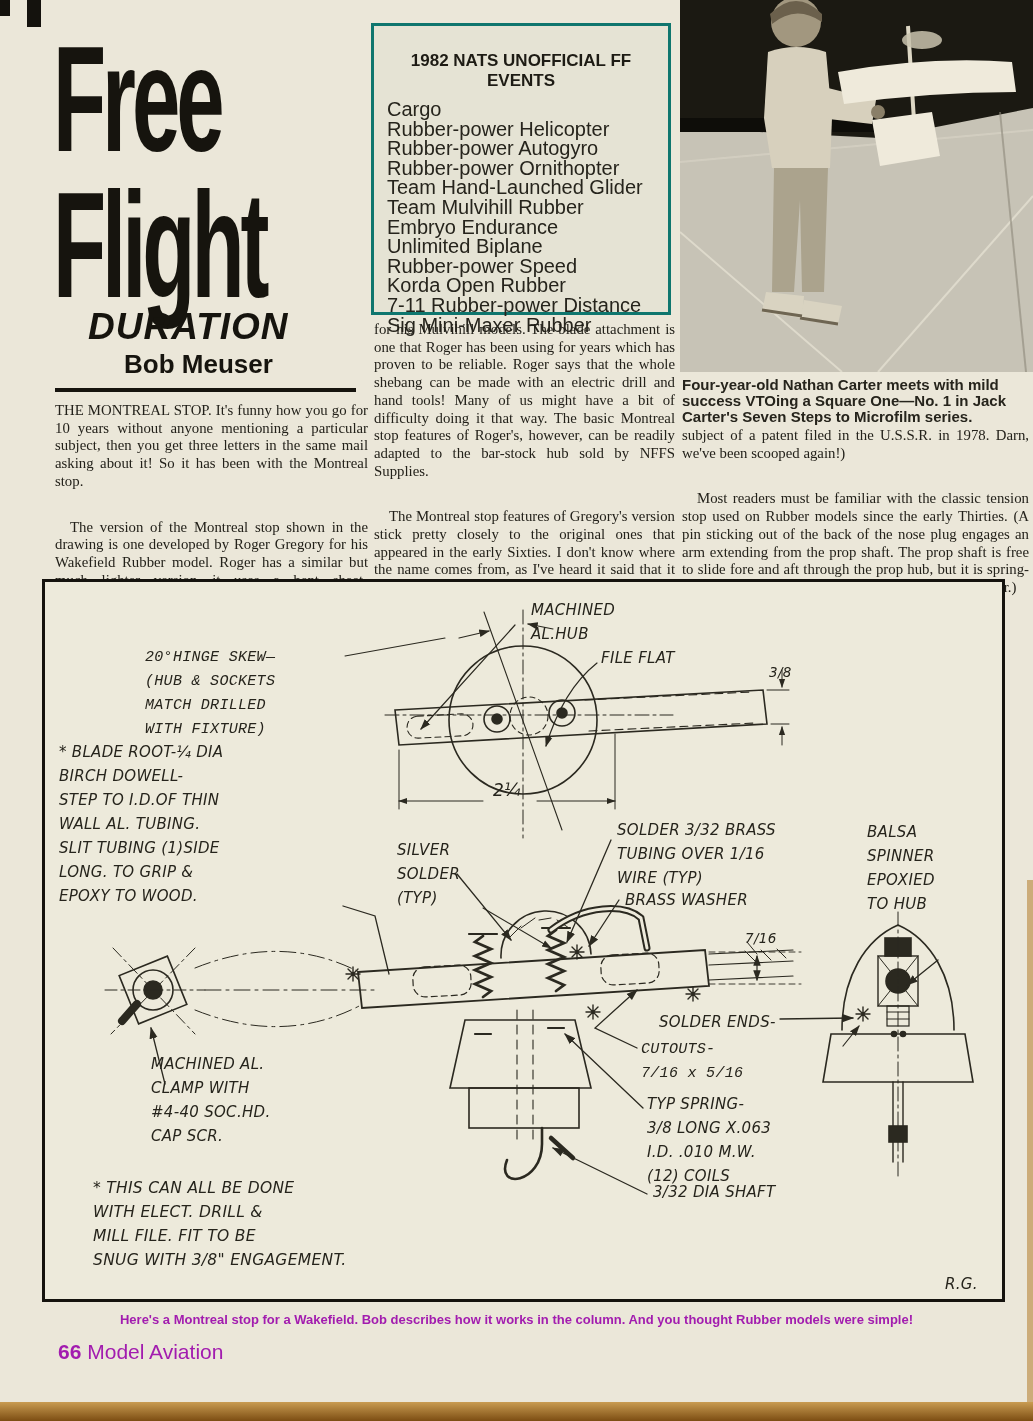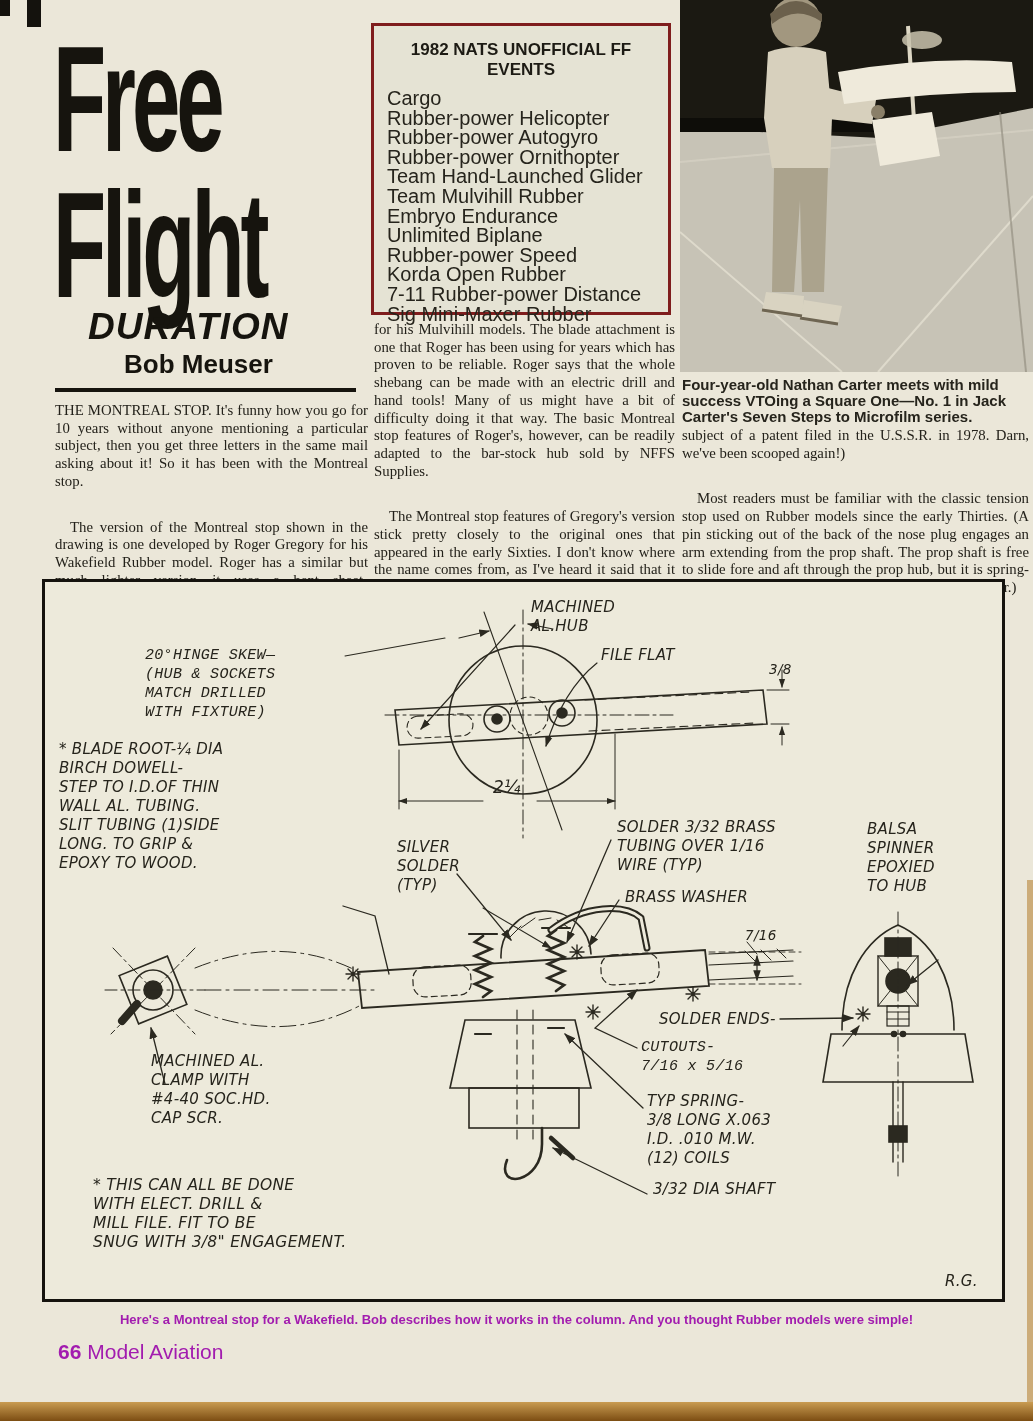--- a/index.html
+++ b/index.html
@@ -20,37 +20,37 @@
     font-weight:bold;font-size:26px;color:#16140e;}
   .masthead-rule{position:absolute;left:55px;top:388px;width:301px;height:4px;background:#16140e;}
 
   
   .bodycol{position:absolute;font-size:14.8px;line-height:17.7px;text-align:justify;color:#23211a;}
   .bodycol p{margin:0;}
   .bodycol p.ind{text-indent:15px;margin-top:28px;}
 
   
   .events-box{position:absolute;left:371px;top:23px;width:300px;height:292px;
-    border:3px solid #7f1d1d;box-sizing:border-box;padding-top:14px;background:rgba(205,208,190,.18);}
+    border:3px solid #0f766e;box-sizing:border-box;padding-top:25px;background:rgba(205,208,190,.18);}
   .events-title{font-family:"Liberation Sans",sans-serif;font-weight:bold;font-size:17px;
     line-height:20px;text-align:center;color:#1d1b14;padding:0 20px;}
   .events-list{margin:9px 0 0 13px;font-family:"Liberation Sans",sans-serif;font-size:20px;
     line-height:19.6px;color:#26241c;}
 
   
   .photo{position:absolute;left:680px;top:0;width:353px;height:372px;}
   .photo-caption{position:absolute;left:682px;top:377px;width:336px;
     font-family:"Liberation Sans",sans-serif;font-weight:bold;font-size:15px;line-height:15.8px;color:#26241c;}
 
   
   .drawbox{position:absolute;left:42px;top:579px;width:963px;height:723px;
     border:3px solid #15130e;box-sizing:border-box;background:#edeadb;}
   .drawbox svg{position:absolute;left:0;top:0;}
   .anno{position:absolute;font-family:"DejaVu Sans",sans-serif;font-style:italic;
-    font-size:15px;line-height:19px;letter-spacing:.3px;color:#26241c;white-space:pre-line;}
+    font-size:15px;line-height:24px;letter-spacing:.3px;color:#26241c;white-space:pre-line;}
   .anno.sm{font-size:13.5px;}
   .anno.ctr{text-align:left;font-family:Liberation Mono, monospace;}
 
   .draw-caption{position:absolute;left:0;top:1312px;width:1033px;text-align:center;
     font-family:"Liberation Sans",sans-serif;font-weight:bold;font-size:13px;color:#a21caf;}
   .footer{position:absolute;left:58px;top:1340px;font-family:"Liberation Sans",sans-serif;
     font-size:21px;color:#a21caf;}
   .footer .num{font-weight:bold;}
 </style>
 </head>

